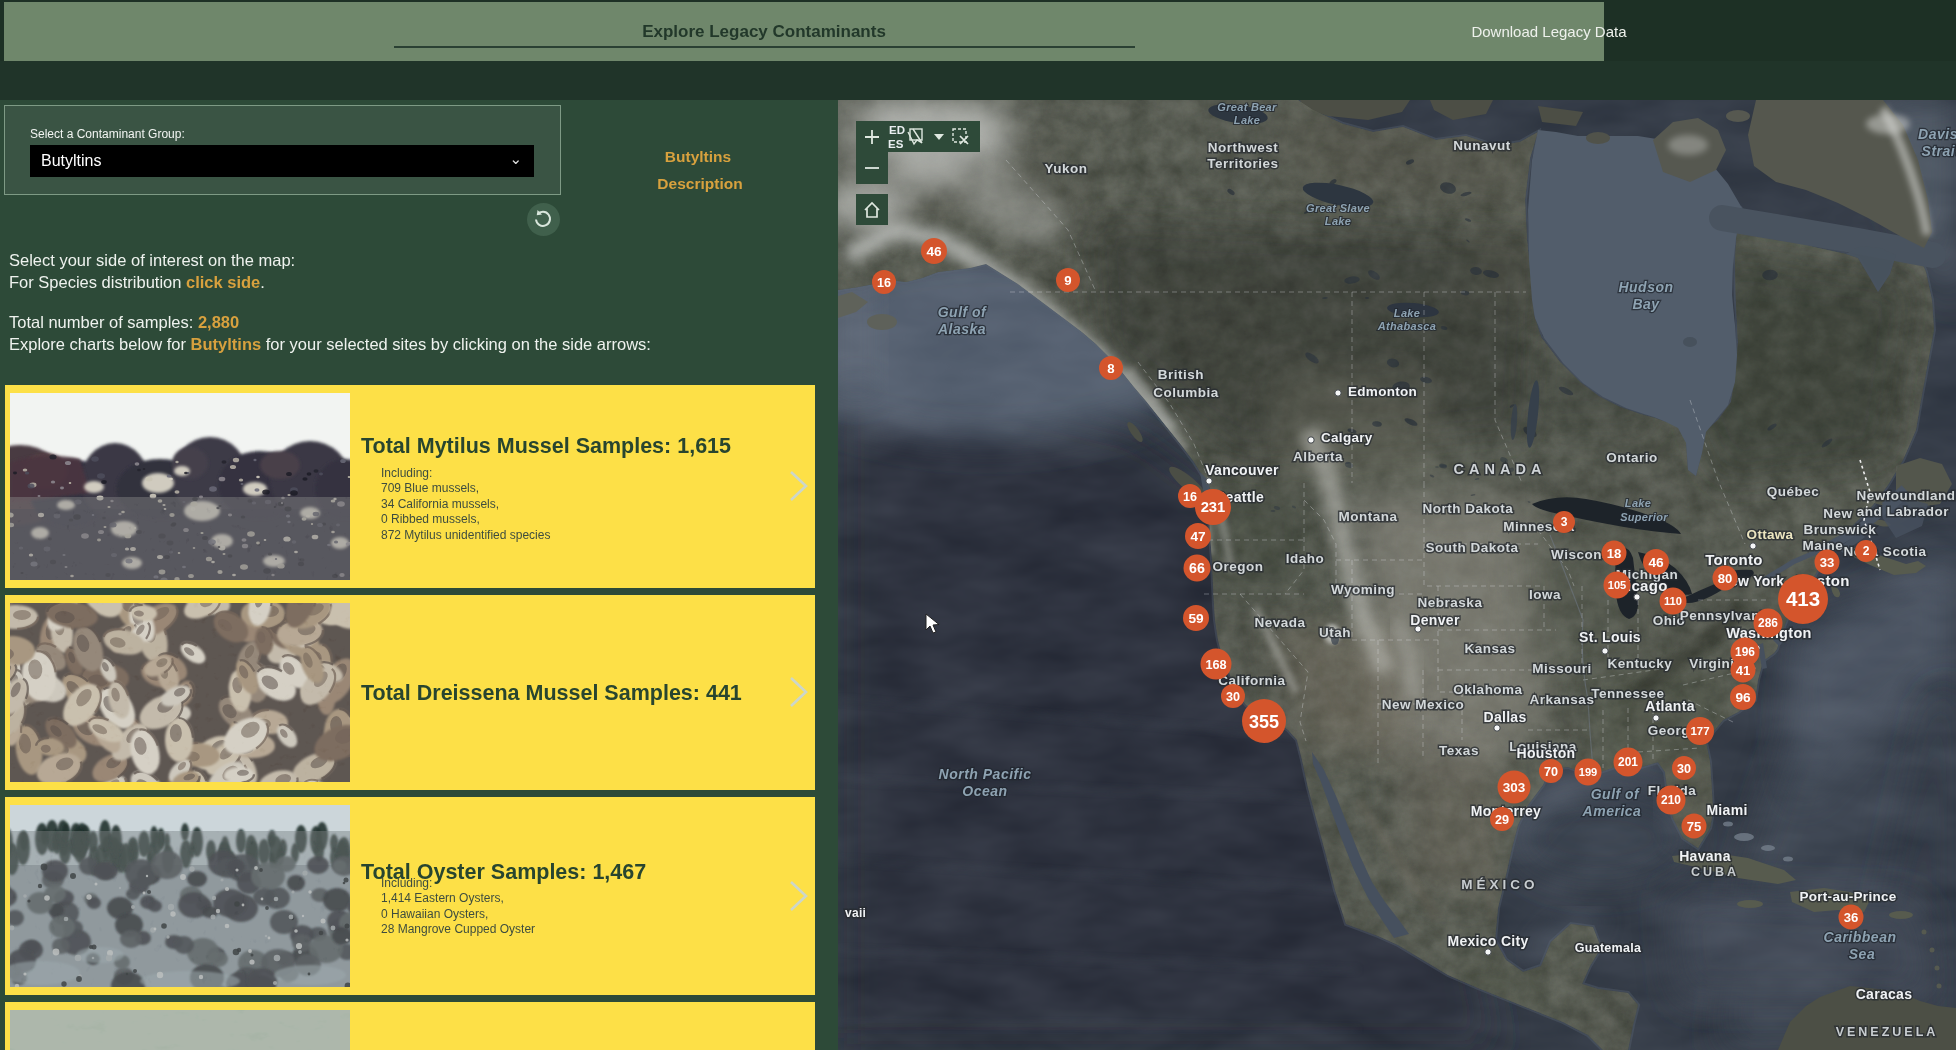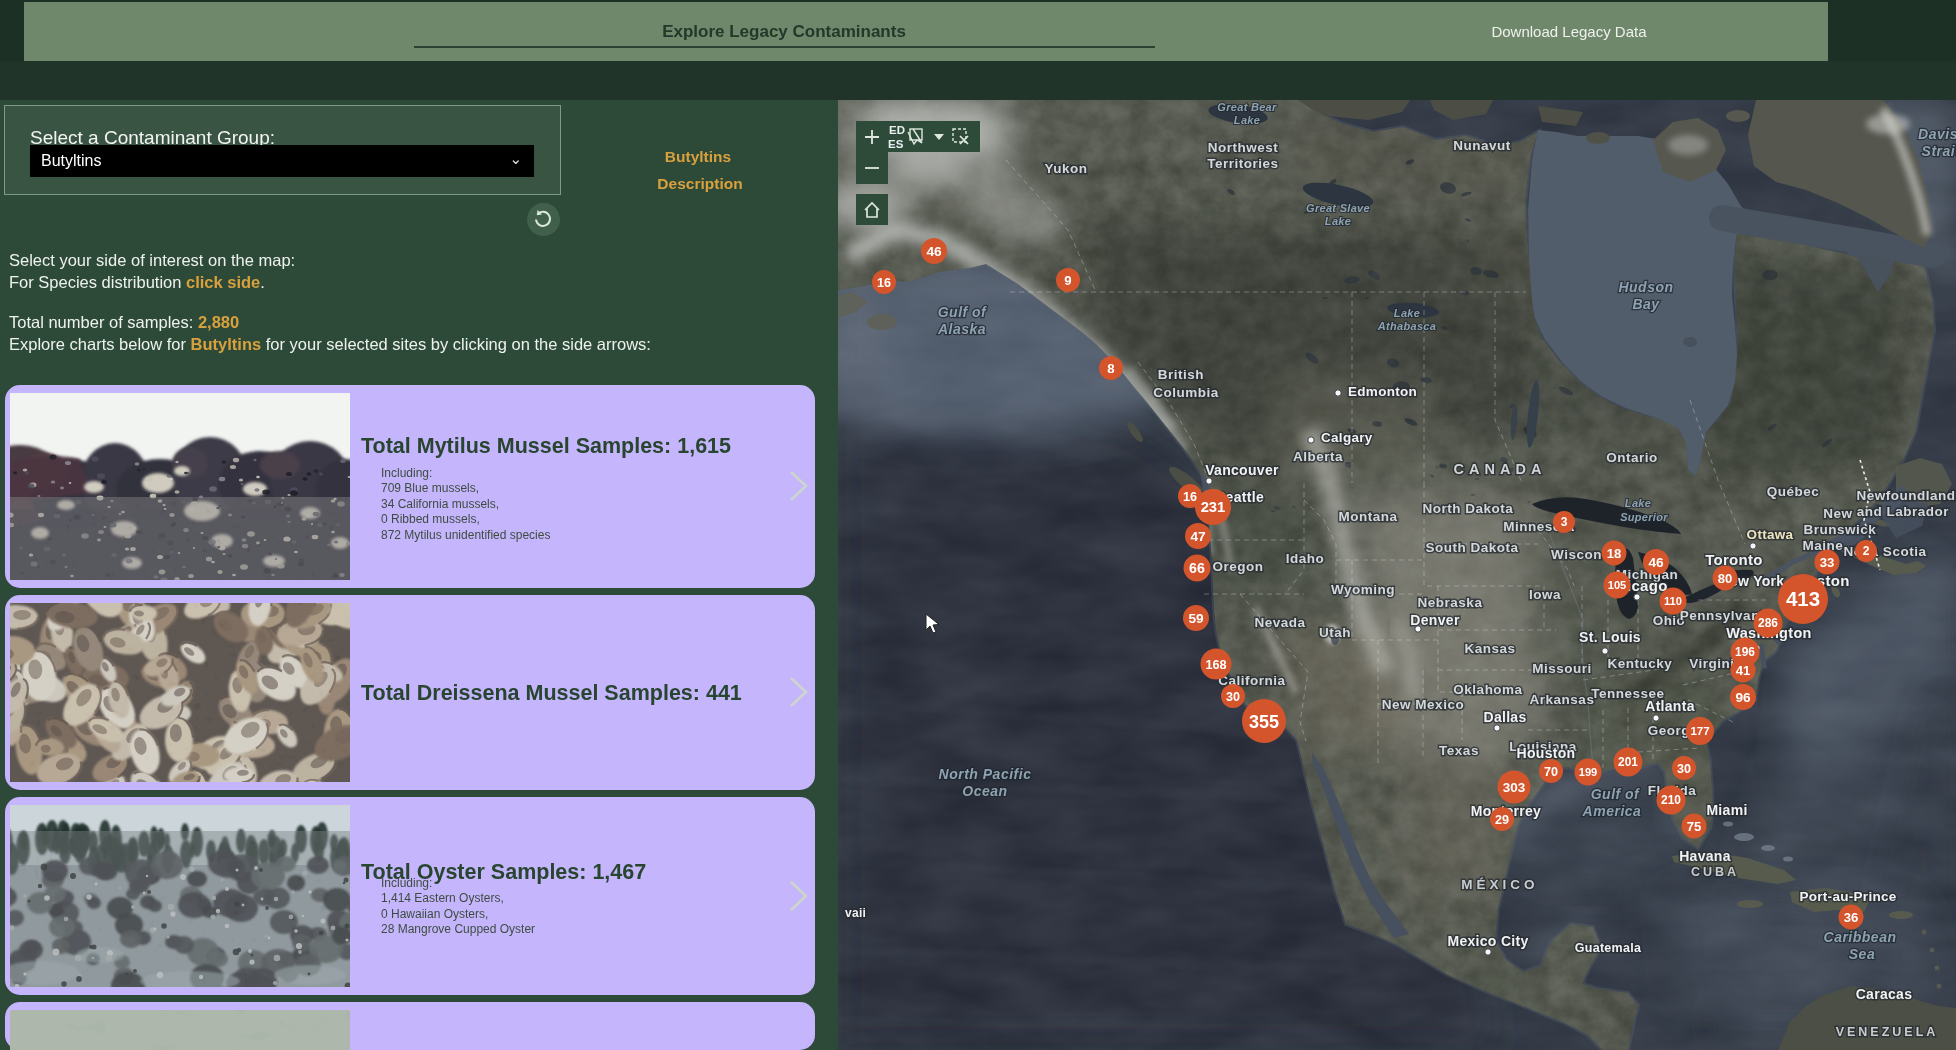--- a/index.html
+++ b/index.html
@@ -1,35 +1,35 @@
 <!DOCTYPE html>
 <html><head><meta charset="utf-8">
 <style>
 *{margin:0;padding:0;box-sizing:border-box}
 html,body{width:1956px;height:1050px;overflow:hidden;background:#1d3025;
  font-family:"Liberation Sans",sans-serif;}
 .abs{position:absolute}
-#hdr{position:absolute;left:4px;top:2px;width:1804px;height:59px;background:#6f876b;margin-left:20px;}
+#hdr{position:absolute;left:4px;top:2px;width:1600px;height:59px;background:#6f876b;}
 #tab{position:absolute;left:390px;top:0;width:740px;height:59px;text-align:center;
  line-height:59px;font-size:17px;font-weight:bold;color:#22382a;}
 #tabline{position:absolute;left:390px;top:44px;width:741px;height:2px;background:#2a4033;}
 #dl{position:absolute;left:1400px;top:0;width:290px;height:59px;text-align:center;
  line-height:59px;font-size:15px;color:#eef1ec;}
 #band{position:absolute;left:0;top:61px;width:1956px;height:39px;background:#203429;}
 #panel{position:absolute;left:0;top:100px;width:838px;height:950px;background:#2d4a38;}
 #selbox{position:absolute;left:4px;top:5px;width:557px;height:90px;background:#3a5444;border:1px solid #7e9a85;}
-#sellab{position:absolute;left:25px;top:21px;font-size:19px;color:#f2f5f2;}
+#sellab{position:absolute;left:25px;top:21px;font-size:12px;color:#f2f5f2;}
 #seldd{position:absolute;left:25px;top:39px;width:504px;height:32px;background:#000;color:#fff;
  font-size:16px;line-height:32px;padding-left:11px;}
 #ddcaret{position:absolute;right:12px;top:-2px;font-size:15px;color:#e8e8e8;}
 .olink{position:absolute;color:#d8a13e;font-weight:bold;font-size:15.5px;text-align:center;width:200px;}
 #refresh{position:absolute;left:527px;top:103px;width:33px;height:33px;border-radius:50%;background:#40604c;}
 .ptxt{position:absolute;left:9px;color:#eef2ee;font-size:16.5px;white-space:nowrap;}
 .org{color:#d8a13e;font-weight:bold;}
-.card{position:absolute;left:5px;width:810px;background:#c4b5fd;border-radius:15px;}
+.card{position:absolute;left:5px;width:810px;background:#fde047;}
 .cimg{position:absolute;left:5px;top:8px;width:340px;}
 .ctitle{position:absolute;left:356px;font-size:21.5px;font-weight:bold;color:#28452f;white-space:nowrap;}
 .cbody{position:absolute;left:356px;font-size:12px;line-height:15.4px;color:#3d4c3f;margin-left:20px;}
 .chev{position:absolute;right:4px;width:26px;height:34px;}
 </style></head><body>
 <div id="hdr">
     <div id="tab">Explore Legacy Contaminants</div>
     <div id="tabline"></div>
     <div id="dl">Download Legacy Data</div>
   </div>

